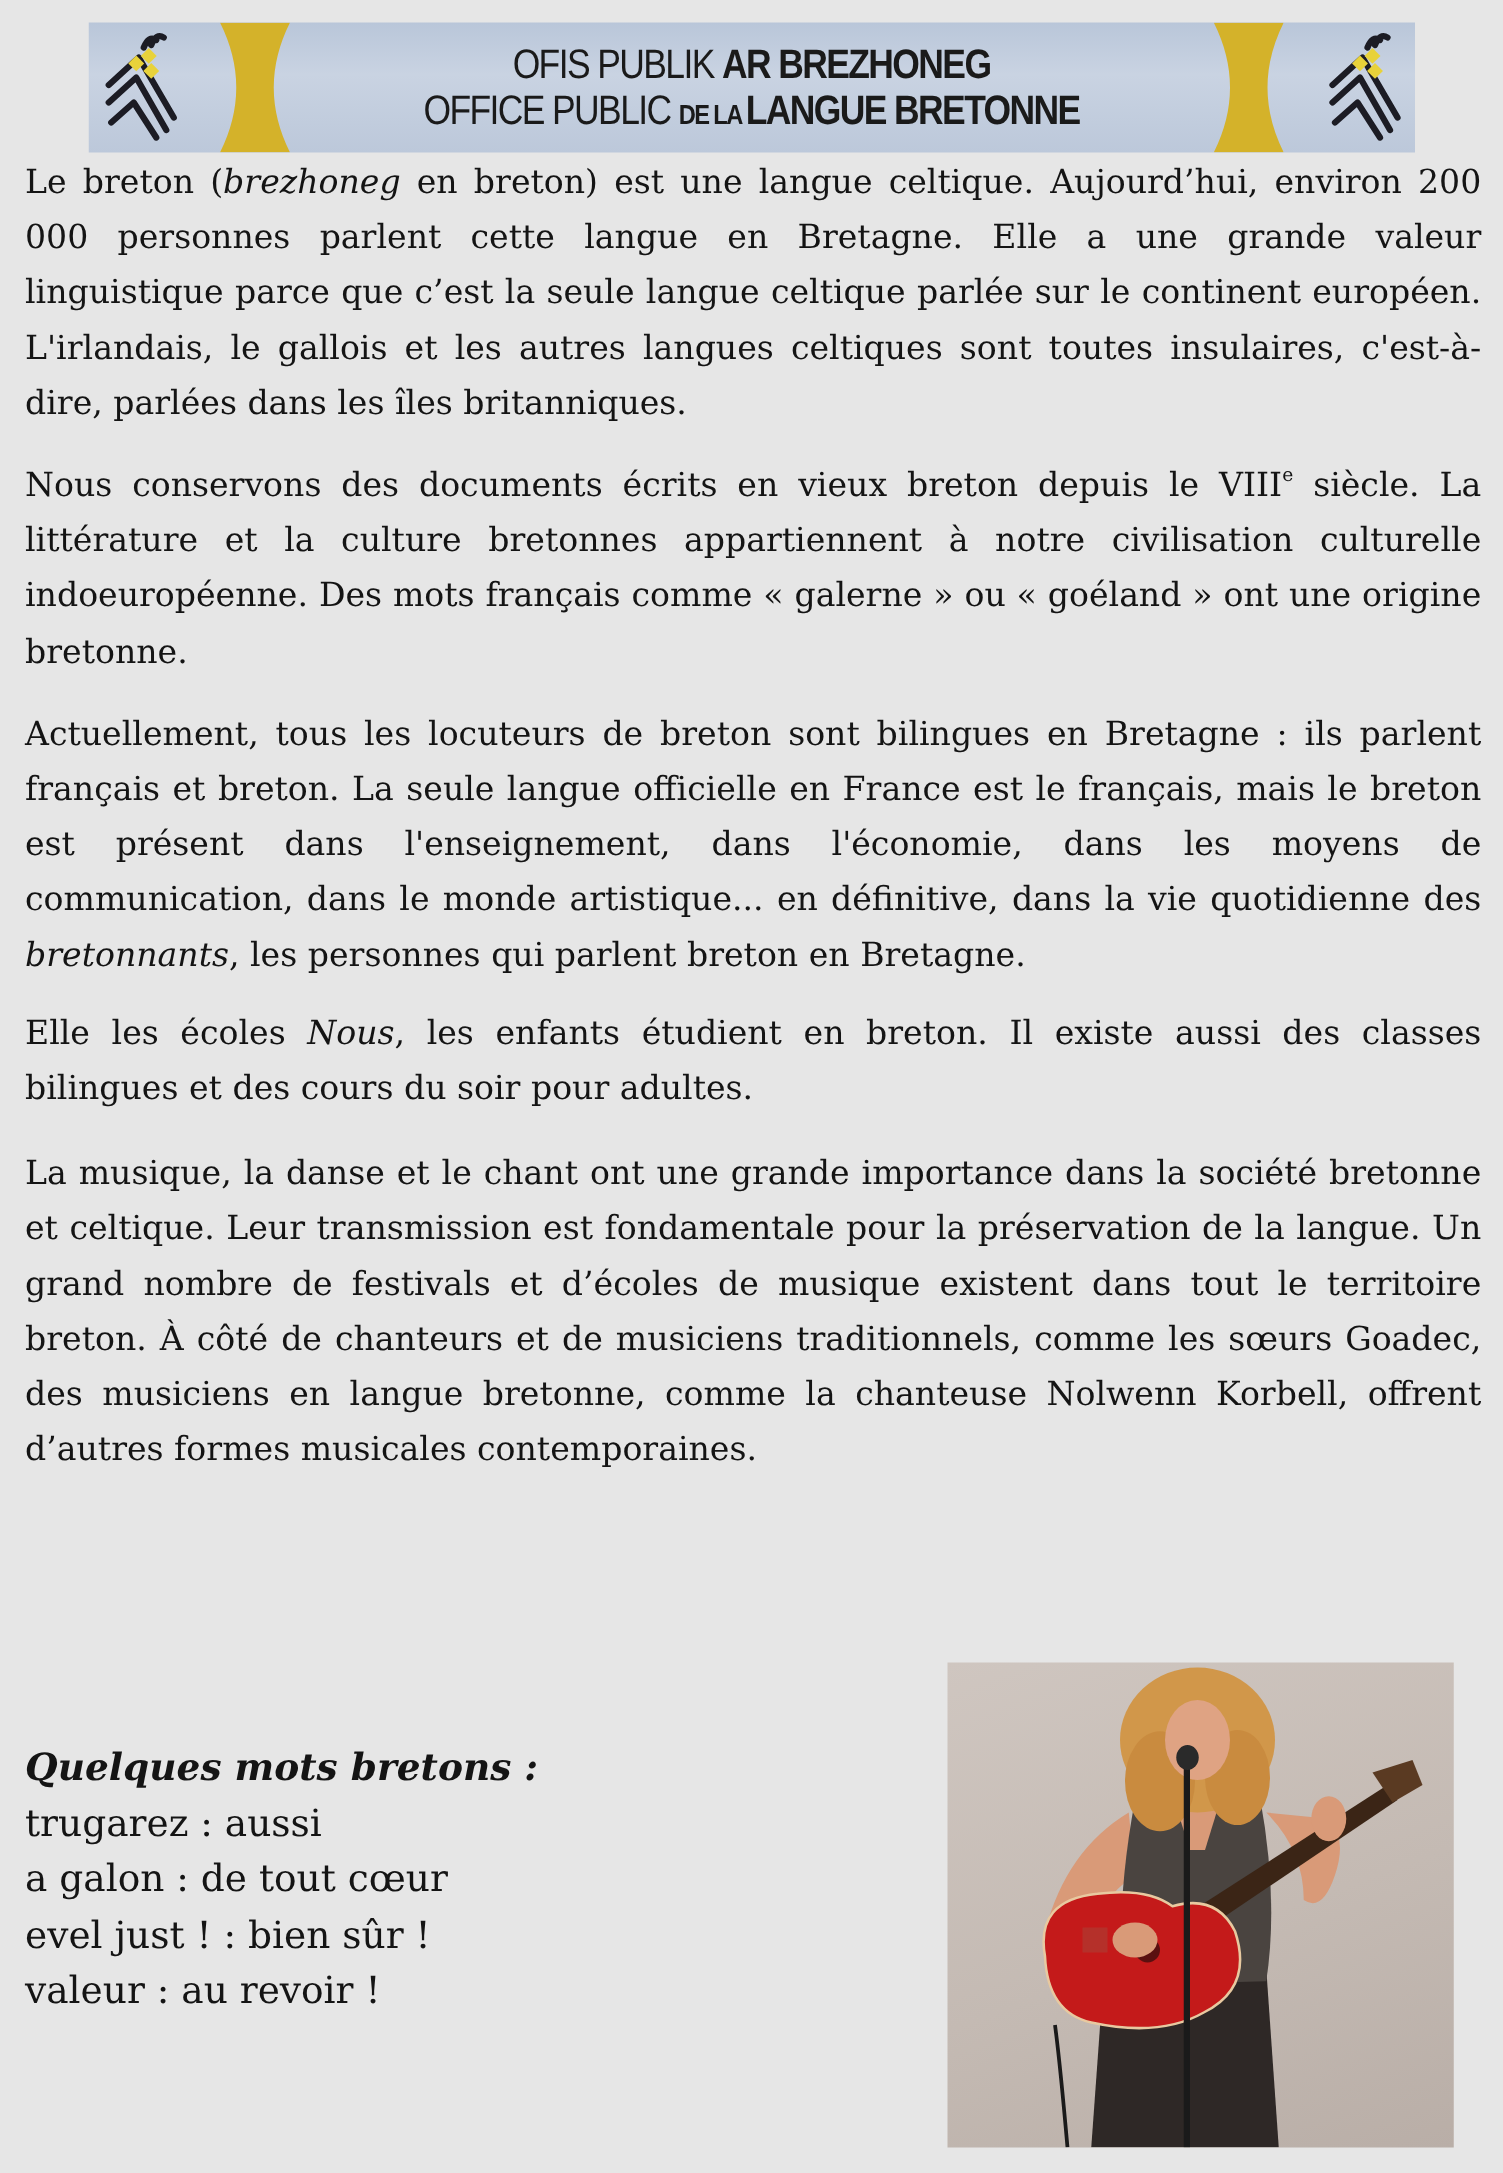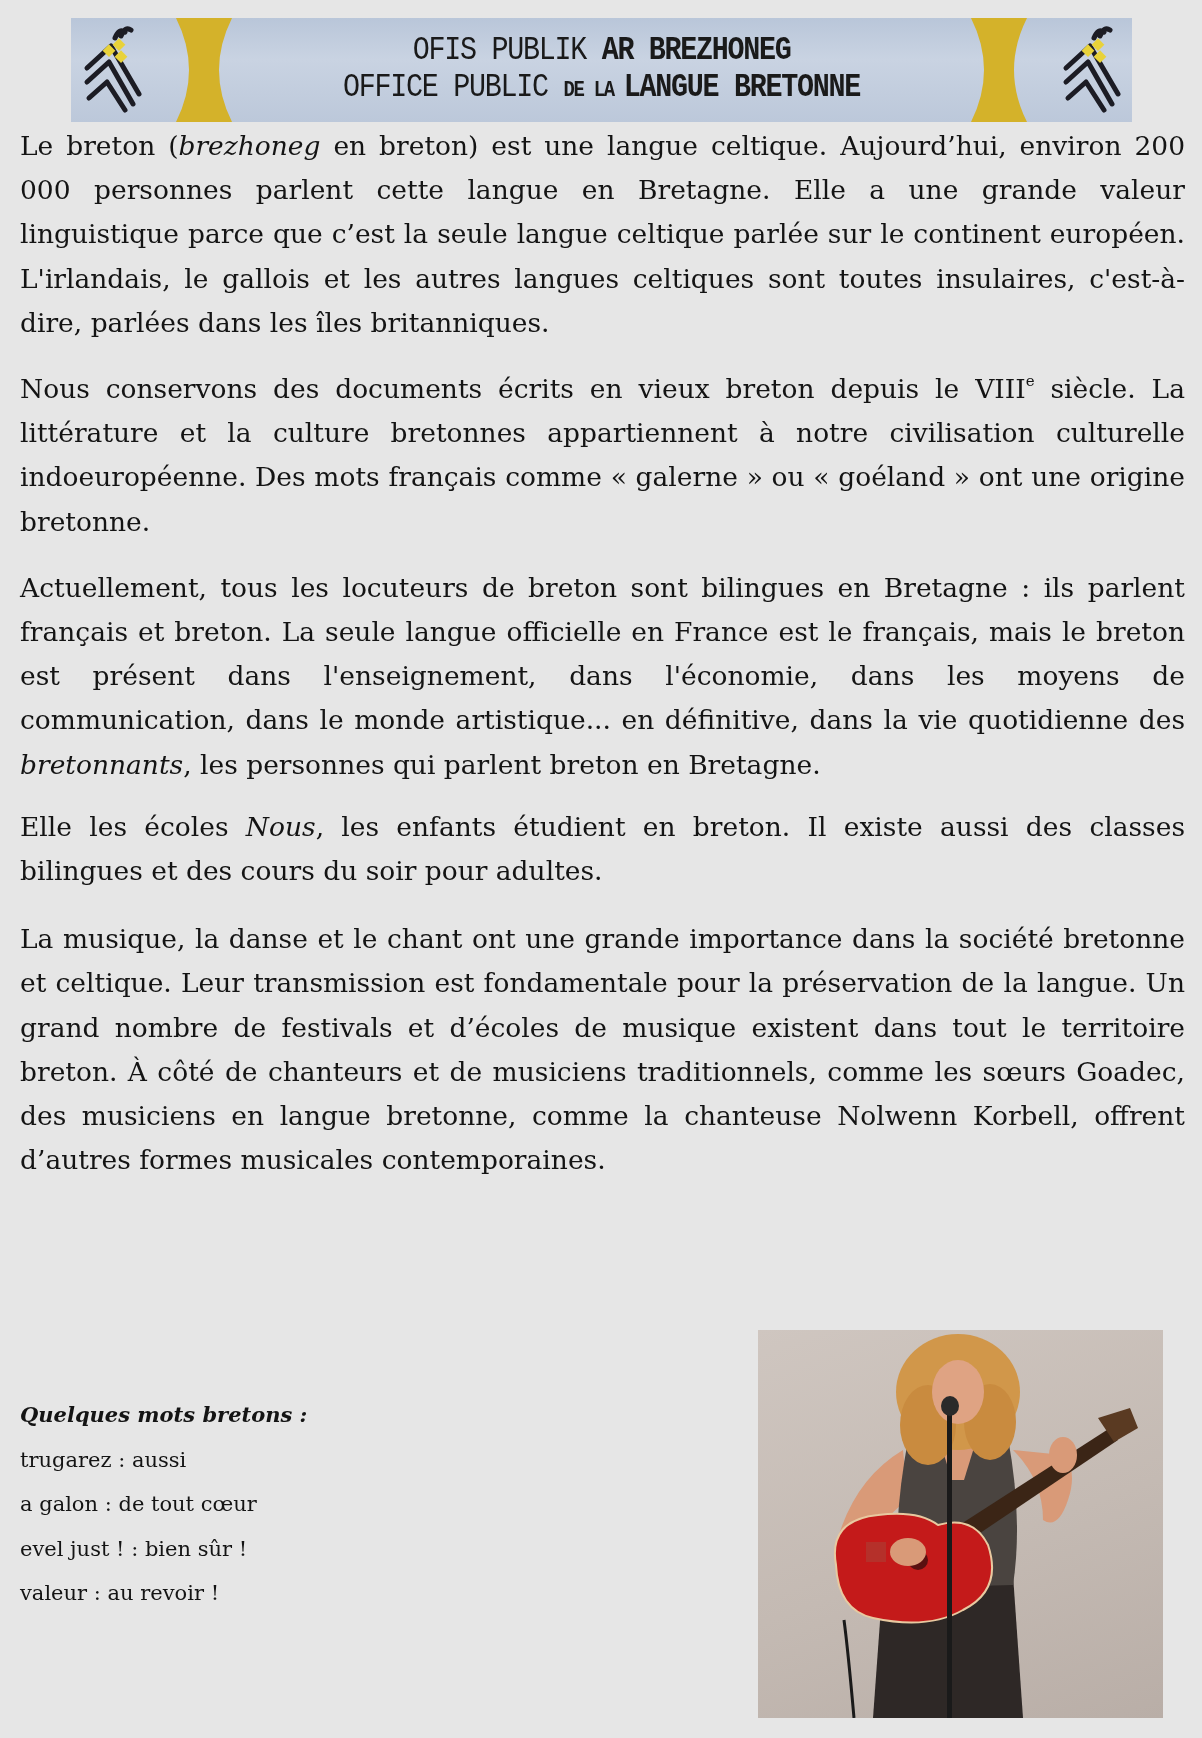--- a/index.html
+++ b/index.html
@@ -19,21 +19,21 @@
     position: absolute; top: 0; width: 56px; height: 104px;
   }
   .banner .gold.left { left: 105px; }
   .banner .gold.right { right: 105px; }
   .banner .logo { position: absolute; top: 6px; width: 62px; height: 90px; }
   .banner .logo.left { left: 10px; }
   .banner .logo.right { right: 10px; }
   .banner .lines {
     position: absolute; left: 170px; right: 170px; top: 4px; bottom: 4px;
     display: flex; flex-direction: column; align-items: center; justify-content: center;
-    font-family: Liberation Mono, monospace;
+    font-family: Liberation Sans, sans-serif;
     color: #1a1a1a; line-height: 1.12;
   }
   .banner .ln { font-size: 33px; white-space: nowrap; letter-spacing: -1.5px; transform: scaleX(0.86); }
   .banner .ln .thin { font-weight: 400; }
   .banner .ln .bold { font-weight: 700; }
   .banner .ln .small { font-weight: 700; font-size: 22px; }
 
   .content {
     position: absolute; left: 20px; top: 124px; width: 1165px;
     font-size: 26.5px; line-height: 44.2px;
@@ -41,21 +41,21 @@
   .content p { margin: 0; text-align: justify; text-align-last: left; }
   .p1 { margin-top: 0 !important; }
   .p2 { margin-top: 22px !important; }
   .p3 { margin-top: 22px !important; }
   .p4 { margin-top: 18px !important; }
   .p5 { margin-top: 24px !important; }
   .content p sup { font-size: 15px; line-height: 0; vertical-align: 12px; }
 
   .words {
     position: absolute; left: 20px; top: 1393px;
-    font-size: 21px; line-height: 44.5px;
+    font-size: 30px; line-height: 44.5px;
   }
   .words .heading { font-weight: 700; font-style: italic; }
 
   .photo {
     position: absolute; left: 758px; top: 1330px; width: 405px; height: 388px;
     background: linear-gradient(160deg, #cfc6c0 0%, #c4bab3 55%, #b9aea7 100%);
     overflow: hidden;
   }
 </style>
 </head>

